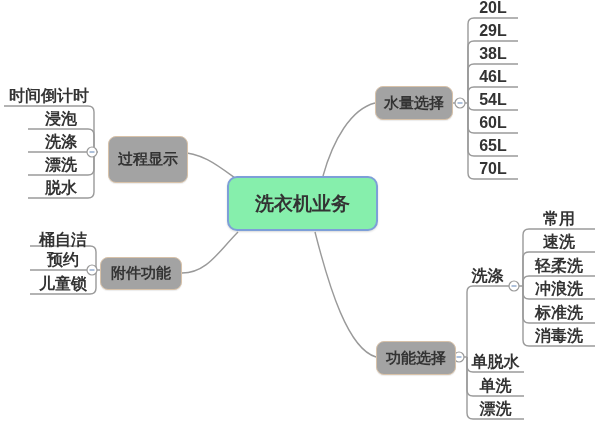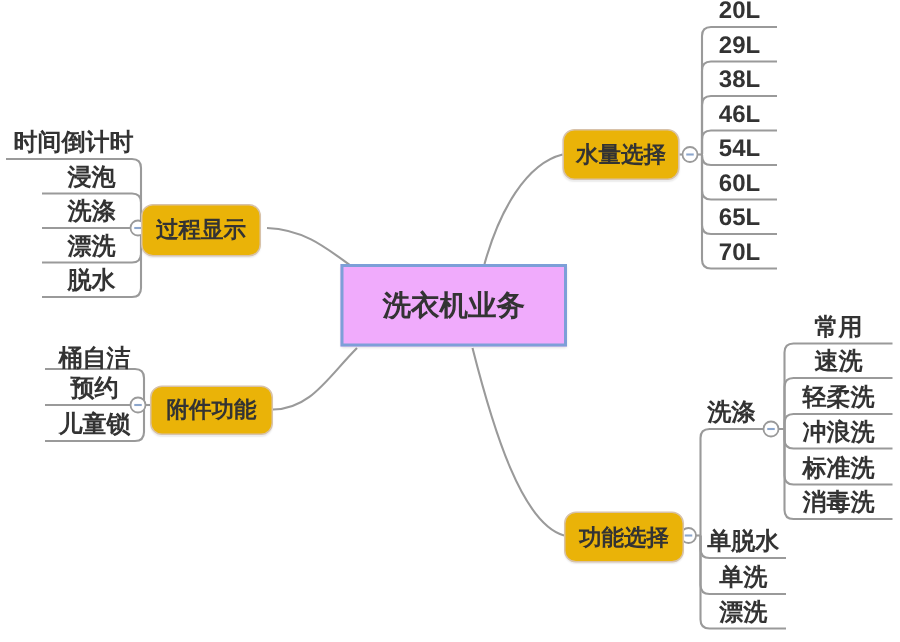--- a/index.html
+++ b/index.html
@@ -6,25 +6,25 @@
   #canvas{
     position:relative;width:600px;height:428px;background:#ffffff;
     font-family:"Liberation Sans","DejaVu Sans",sans-serif;overflow:hidden;
   }
   #wires{position:absolute;left:0;top:0;width:600px;height:428px;}
   .node{
     position:absolute;box-sizing:border-box;display:flex;align-items:center;justify-content:center;
     color:#333;white-space:nowrap;
   }
   .root-node{
-    background:#f0abfc;border:2px solid #7d9fd8;border-radius:0;
+    background:#86efac;border:2px solid #7d9fd8;border-radius:10px;
     font-size:19px;font-weight:bold;box-shadow:0 1px 2px rgba(0,0,0,0.15);justify-content:center;
   }
   .branch-node{
-    background:#eab308;border:1.5px solid #d8c2a9;border-radius:8px;
+    background:#a3a3a3;border:1.5px solid #d8c2a9;border-radius:8px;
     font-size:15px;font-weight:bold;box-shadow:0 1px 1px rgba(0,0,0,0.08);
   }
   .leaf-label{
     position:absolute;box-sizing:border-box;text-align:center;
     font-size:16px;font-weight:bold;color:#333;line-height:16px;height:16px;white-space:nowrap;
   }
 </style>
 </head>
 <body>
 
@@ -93,21 +93,21 @@
     <g>
       <circle cx="514" cy="286" r="5" fill="#ffffff" stroke="#9a9a9a" stroke-width="1.2"></circle>
       <line x1="511.5" y1="286" x2="516.5" y2="286" stroke="#8ca6cc" stroke-width="1.4"></line>
     </g>
   </svg>
 
   <div class="node root-node" style="left:227px;top:176px;width:151px;height:55px;">
     <span>洗衣机业务</span>
   </div>
 
-  <div class="node branch-node" style="left:94px;top:136px;width:80px;height:35px;">
+  <div class="node branch-node" style="left:108px;top:136px;width:80px;height:47px;">
     <span>过程显示</span>
   </div>
   <div class="node branch-node" style="left:100px;top:257px;width:82px;height:33px;justify-content:center;">
     <span>附件功能</span>
   </div>
   <div class="node branch-node" style="left:375px;top:86px;width:78px;height:34px;">
     <span>水量选择</span>
   </div>
   <div class="node branch-node" style="left:376px;top:341px;width:80px;height:34px;">
     <span>功能选择</span>

